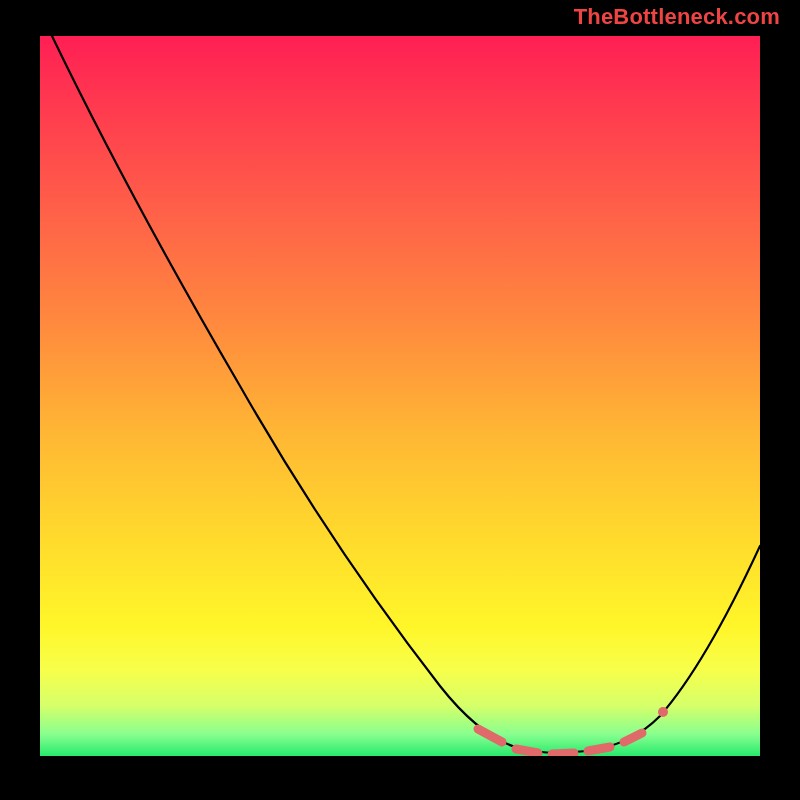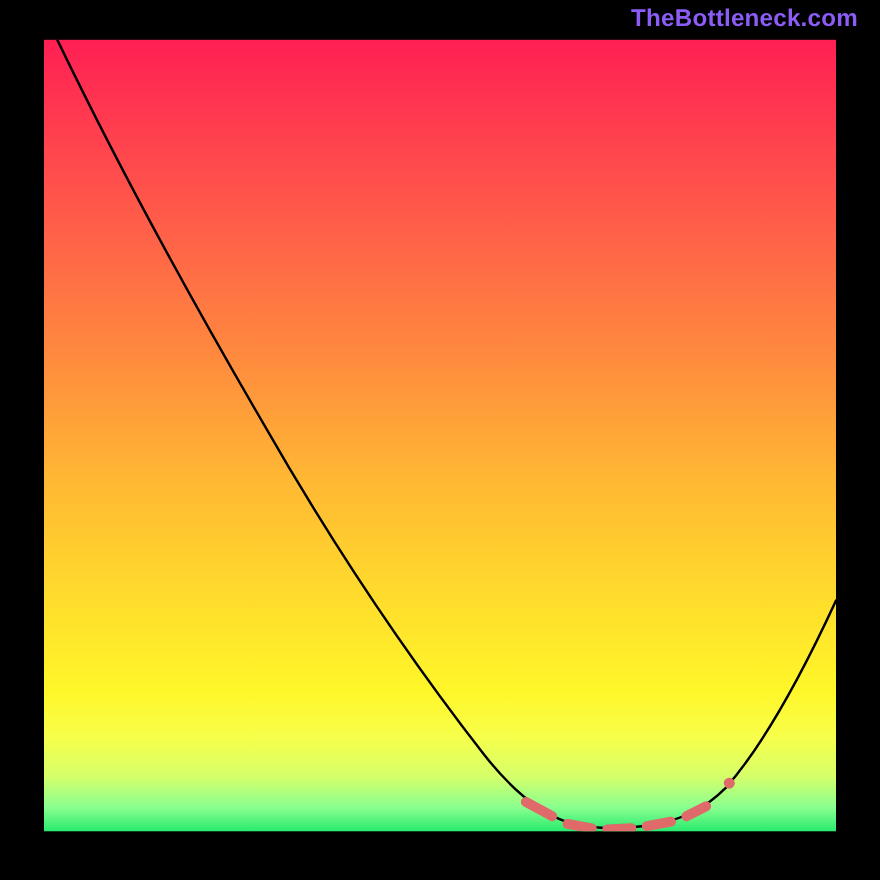--- a/index.html
+++ b/index.html
@@ -16,21 +16,21 @@
     width: 800px;
     height: 800px;
     background: #000000;
   }
   .watermark {
     position: absolute;
     top: 4px;
     right: 20px;
     font-size: 22px;
     font-weight: bold;
-    color: #8b5cf6;
+    color: #ef4444;
     letter-spacing: 0.2px;
     text-align: right;
   }
   .plot {
     position: absolute;
     left: 40px;
     top: 36px;
     width: 720px;
     height: 720px;
     overflow: hidden;

